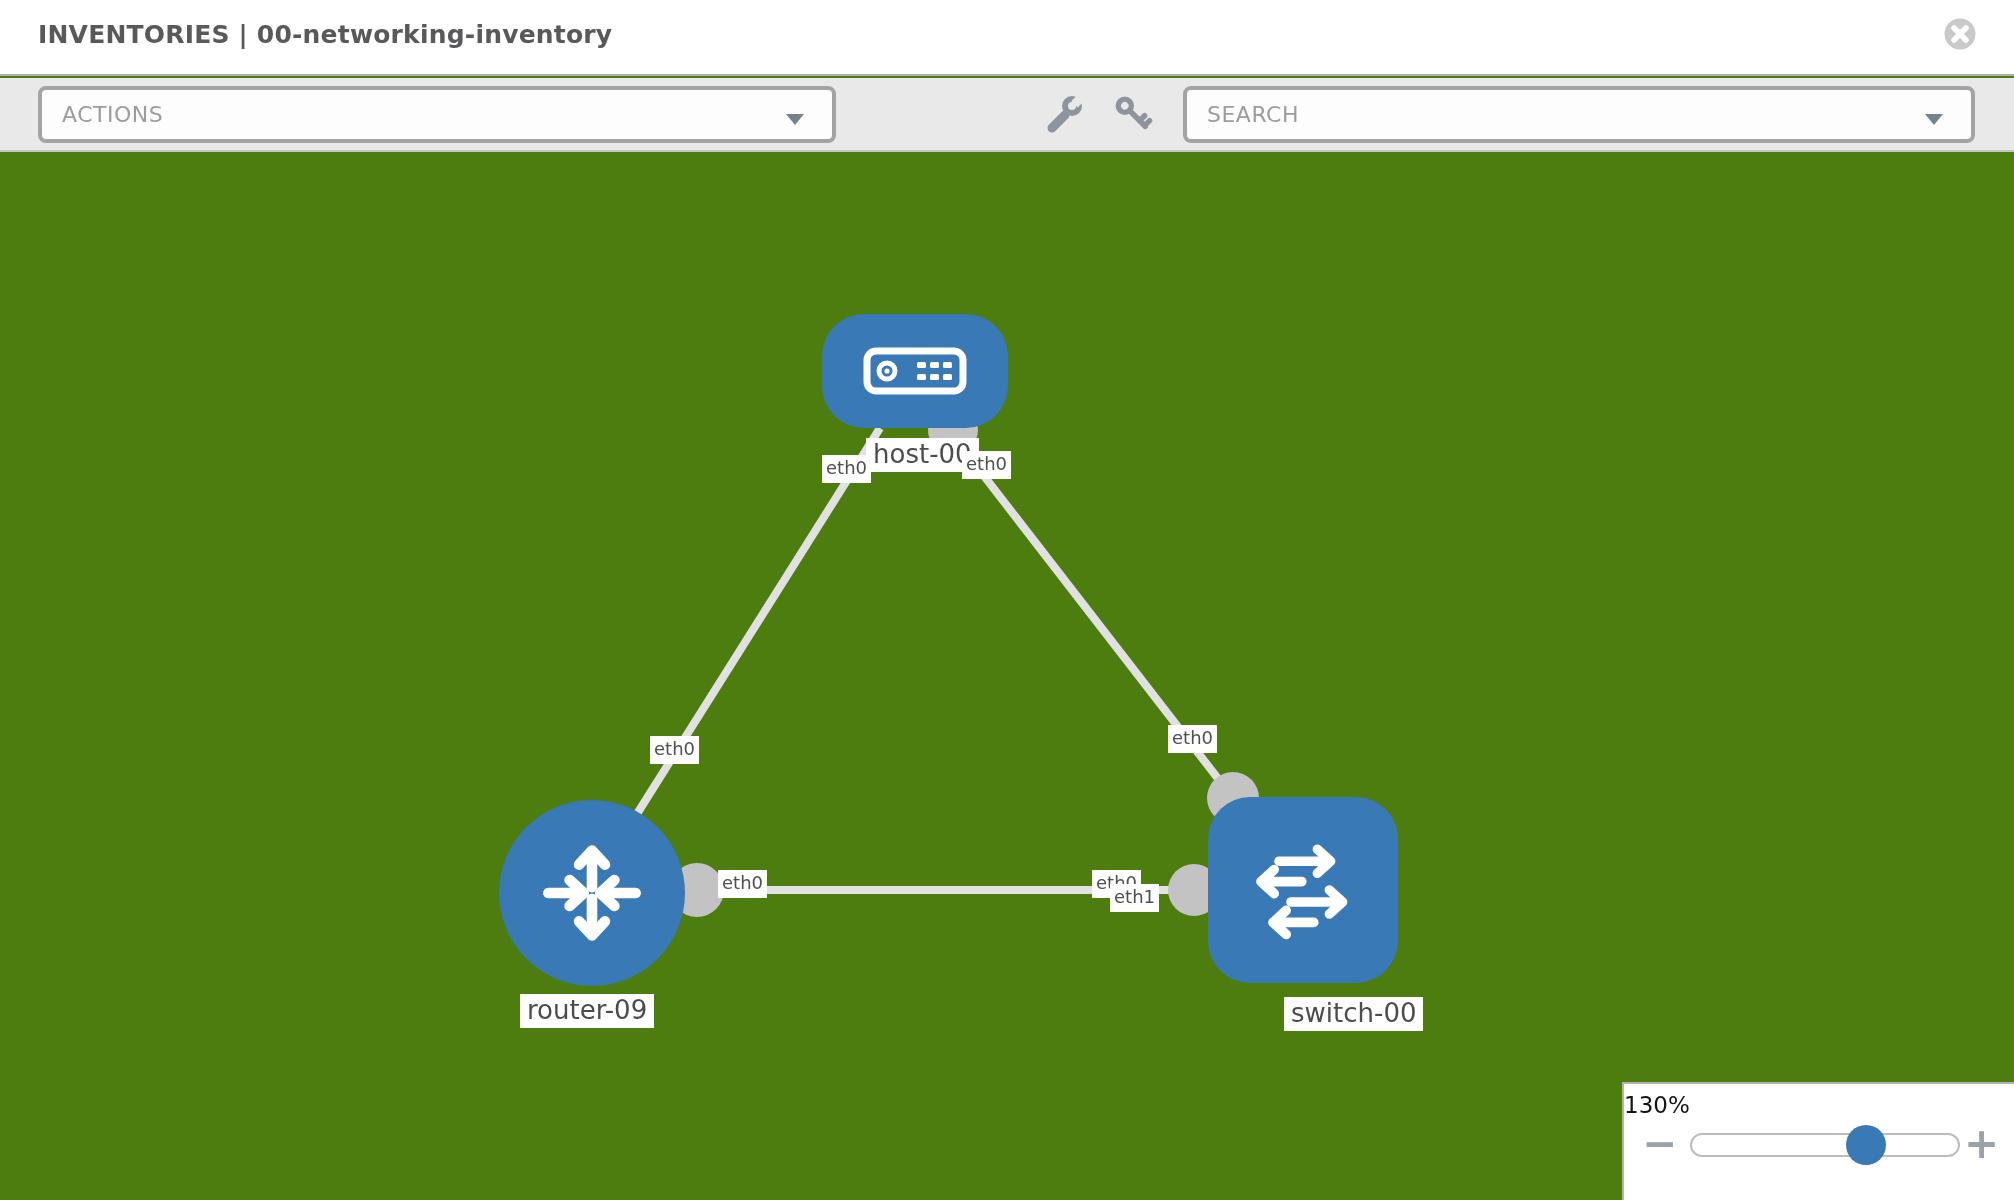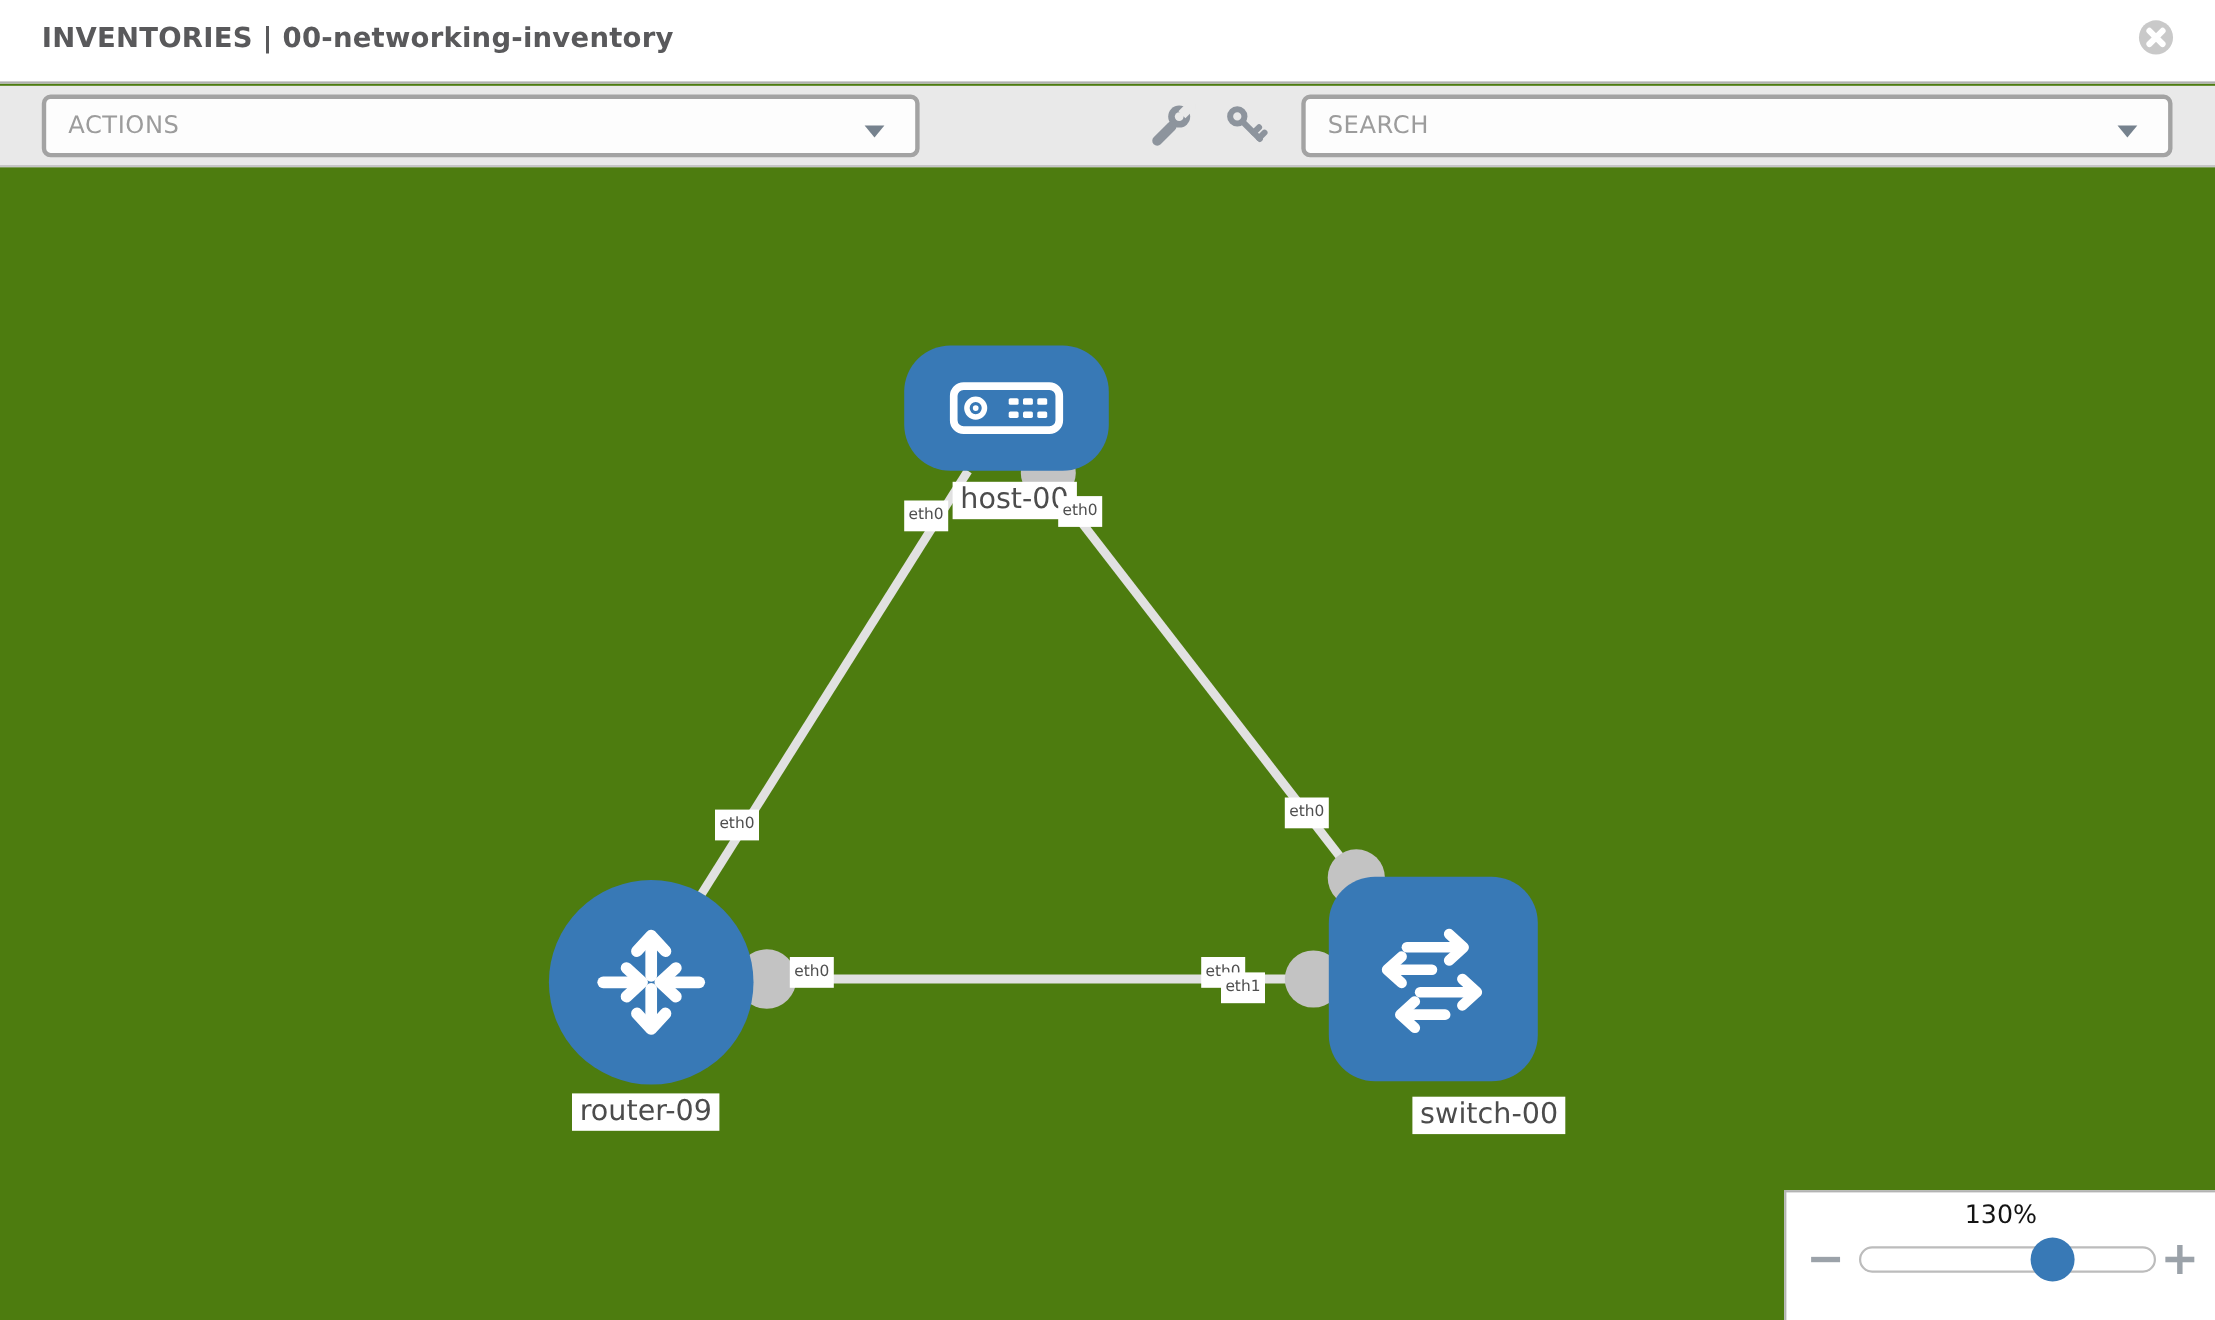--- a/index.html
+++ b/index.html
@@ -44,36 +44,36 @@
 
   .node{position:absolute;background:var(--node-blue);z-index:3;display:flex;
         align-items:center;justify-content:center;cursor:pointer;}
   .node-host{left:822px;top:234px;width:186px;height:114px;border-radius:42px;}
   .node-router{left:499px;top:720px;width:186px;height:186px;border-radius:50%;}
   .node-switch{left:1208px;top:717px;width:190px;height:186px;border-radius:42px;}
 
   .nlabel{position:absolute;z-index:5;background:#ffffff;color:var(--label-text);
           font-size:26px;padding:1px 7px 3px;white-space:nowrap;}
   .elabel{position:absolute;z-index:5;background:#ffffff;color:#4f4f4f;
-          font-size:14px;padding:0 4px 2px;white-space:nowrap;line-height:26px;}
+          font-size:18px;padding:0 4px 2px;white-space:nowrap;line-height:26px;}
   .lbl-host   {left:866px;top:358px;}
   .lbl-router {left:520px;top:914px;}
   .lbl-switch {left:1240px;top:917px;margin-left:44px;}
   .eth-host-left  {left:822px;top:375px;}
   .eth-host-right {left:962px;top:371px;}
   .eth-link-hr    {left:650px;top:656px;}
   .eth-link-hs    {left:1168px;top:645px;}
   .eth-router     {left:718px;top:790px;}
   .eth-switch-back{left:1092px;top:790px;z-index:5;}
   .eth-switch-front{left:1110px;top:804px;z-index:6;}
 
   
   .zoom-panel{position:absolute;left:1622px;top:1002px;width:392px;height:118px;background:#ffffff;
               border-top:2px solid #b3b3b3;border-left:2px solid #b3b3b3;z-index:10;}
-  .zoom-level{position:absolute;left:0;top:8px;width:100%;text-align:center;
+  .zoom-level{position:absolute;left:0;top:8px;width:100%;
               font-size:23px;color:#141414;}
   .zoom-minus,.zoom-plus{position:absolute;top:30px;font-size:42px;font-weight:bold;
               color:#9ba2a9;background:transparent;border:none;cursor:pointer;line-height:60px;
               font-family:"DejaVu Sans",sans-serif;}
   .zoom-minus{left:18px;}
   .zoom-plus{left:340px;}
   .zoom-track{position:absolute;left:66px;top:49px;width:270px;height:24px;background:#fff;
               border:2px solid #bcbcbc;border-radius:12px;cursor:pointer;}
   .zoom-knob{position:absolute;left:222px;top:41px;width:40px;height:40px;border-radius:50%;
              background:var(--node-blue);cursor:grab;z-index:11;}

